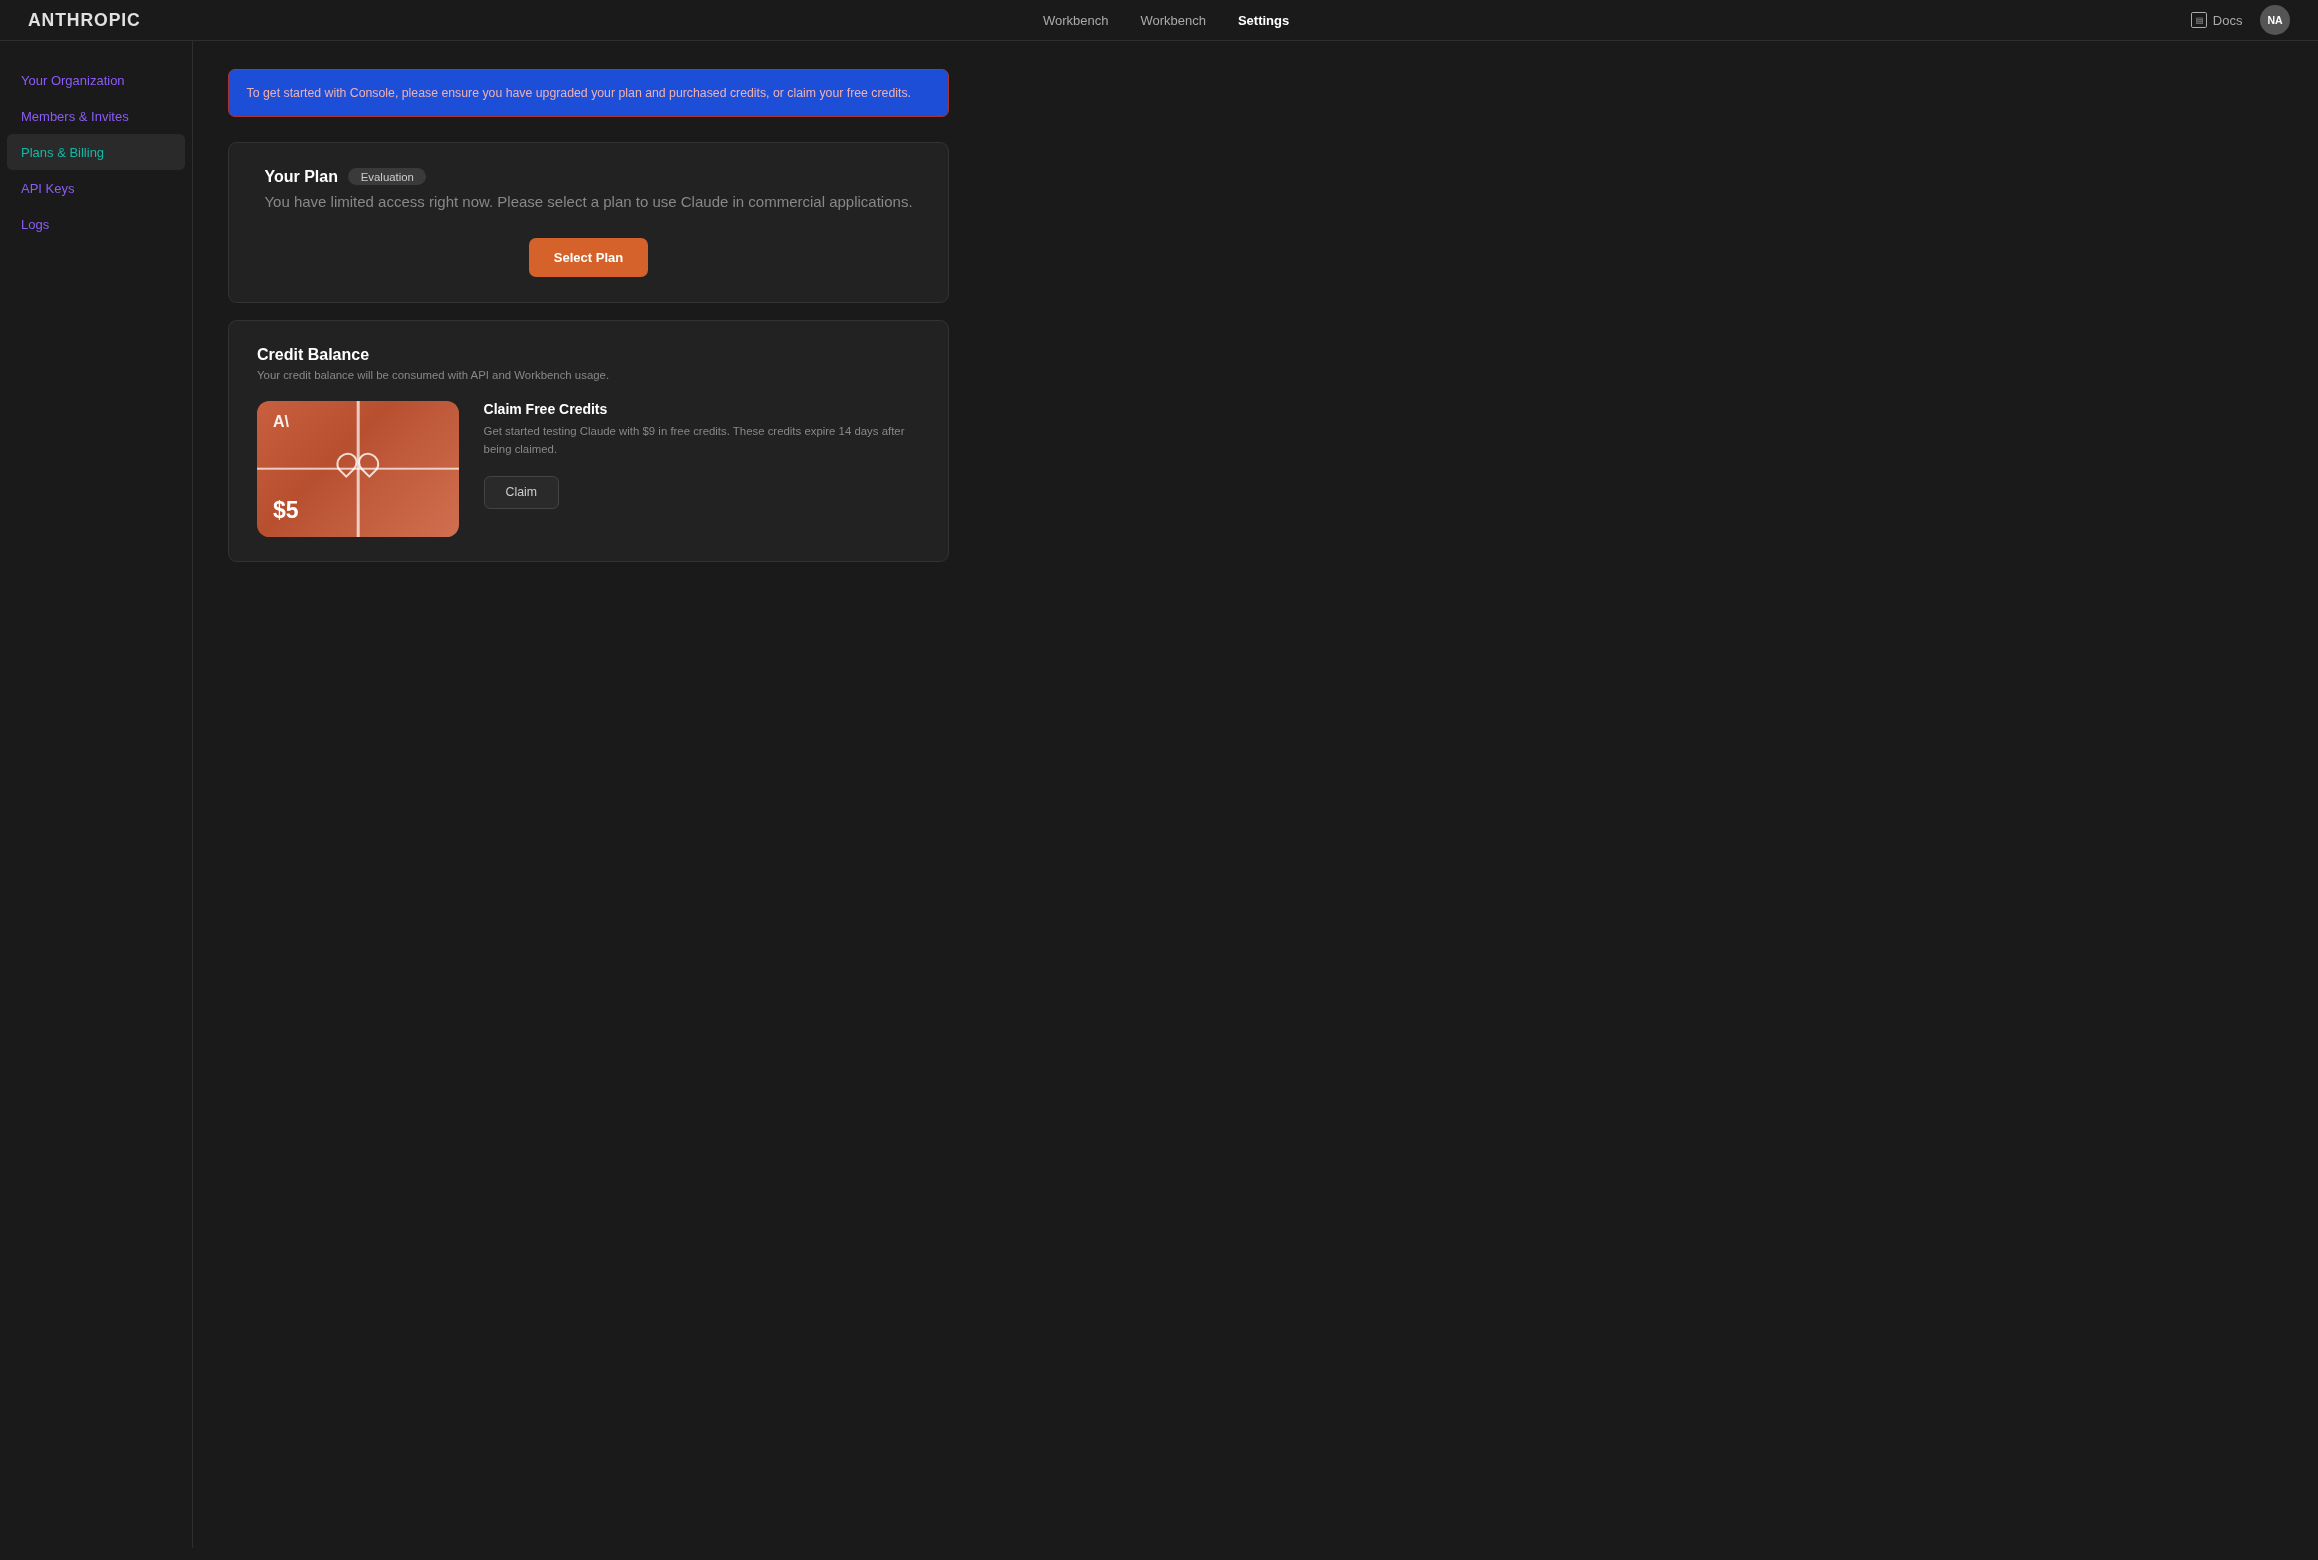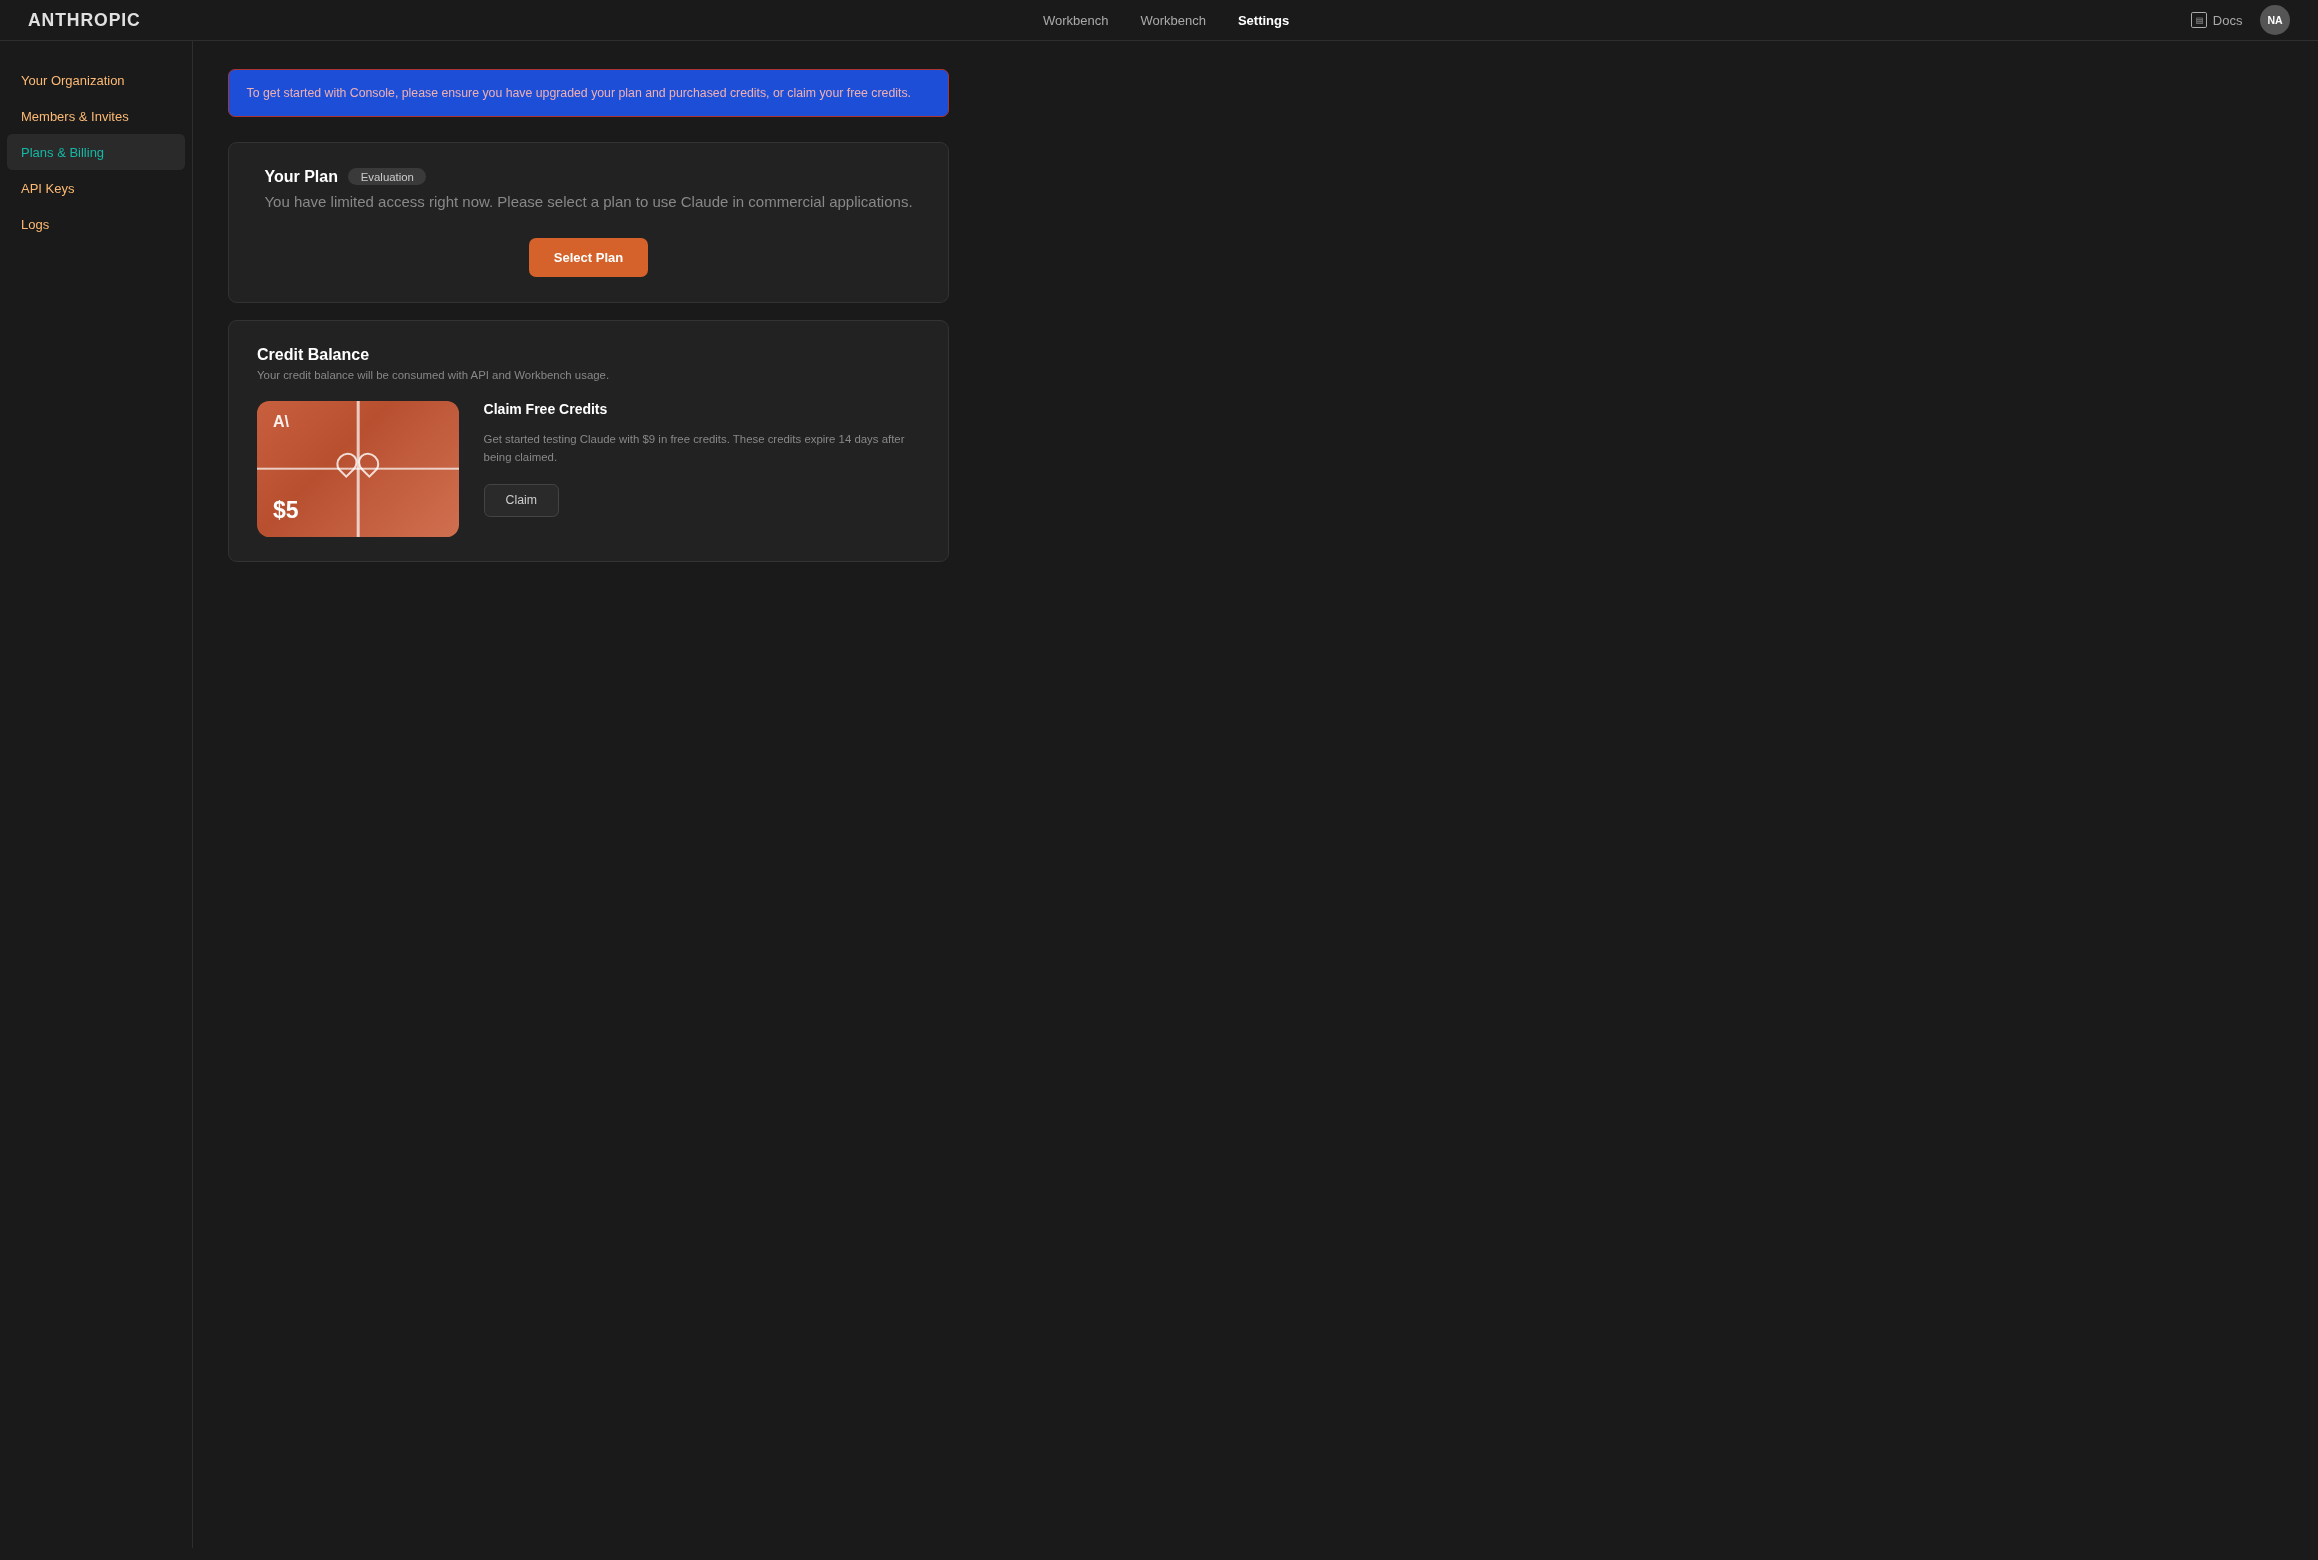--- a/index.html
+++ b/index.html
@@ -88,21 +88,21 @@
     .sidebar {
       width: 193px;
       background: #1a1a1a;
       padding: 21px 0;
       border-right: 0.9px solid #2e2e2e;
       flex-shrink: 0;
     }
     .sidebar-item {
       padding: 10.5px 21px;
       font-size: 13px;
-      color: #fdba74;
+      color: #8b5cf6;
       cursor: pointer;
     }
     .sidebar-item.active {
       background: #2a2a2a;
       color: #14b8a6;
       border-radius: 5.3px;
       margin: 0 7px;
       padding: 10.5px 14px;
     }
 
@@ -272,21 +272,21 @@
     }
 
     
     .claim-section {
       flex: 1;
     }
     .claim-title {
       font-size: 14px;
       font-weight: 700;
       color: #fff;
-      margin-bottom: 13px;
+      margin-bottom: 5px;
     }
     .claim-text {
       font-size: 11.4px;
       color: #888;
       margin-bottom: 17.6px;
       line-height: 1.6;
     }
     .claim-btn {
       background: #2a2a2a;
       color: #ccc;

